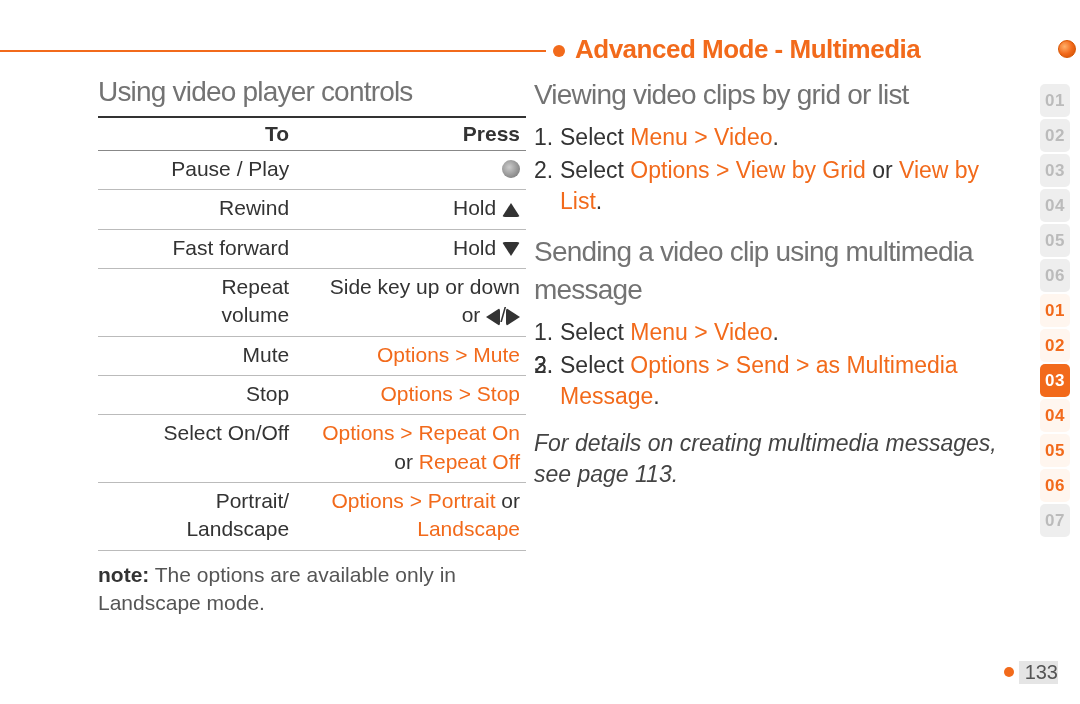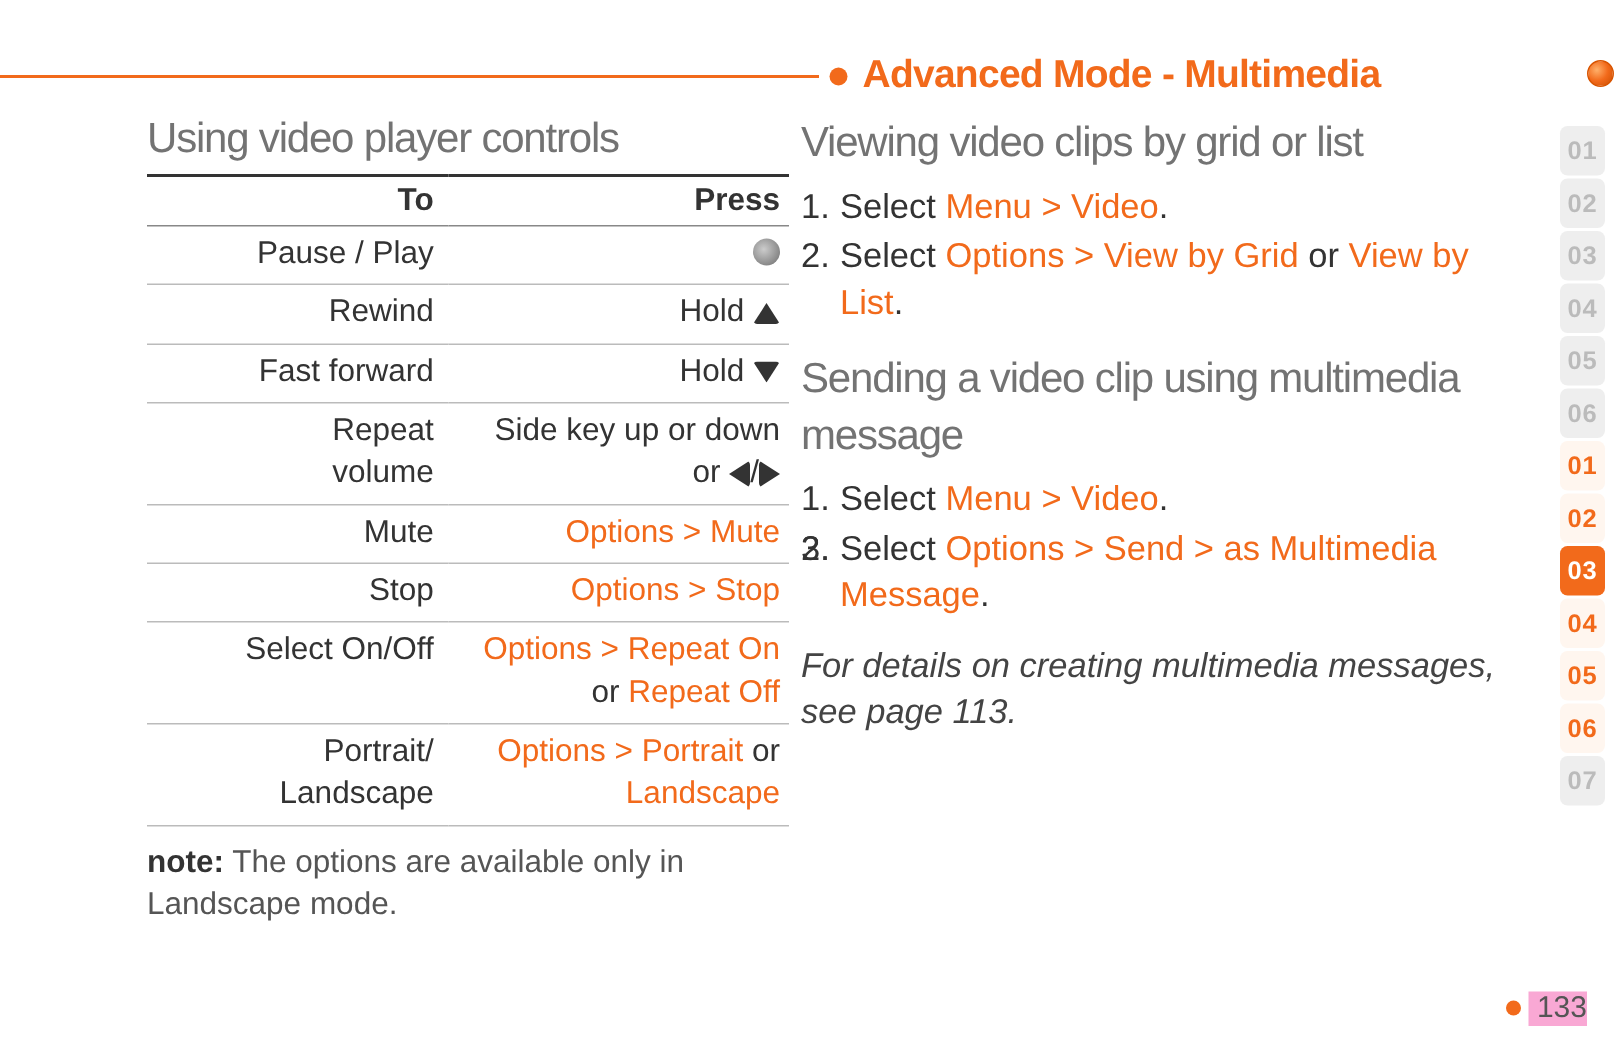--- a/index.html
+++ b/index.html
@@ -145,21 +145,21 @@
       width: 10px; height: 10px;
       border-radius: 50%;
       background: #f26a1b;
     }
     .footer-num {
       position: absolute;
       right: 22px;
       bottom: 20px;
       font-size: 20px;
       color: #555;
-      background: #f9a8d4;
+      background: #e5e5e5;
       padding-left: 6px;
     }
   </style>
 </head>
 <body>
 
 <div class="hr-top" style="width:546px;"></div>
 <div class="hr-bullet"></div>
 <div class="hr-title">Advanced Mode - Multimedia</div>
 <div class="hr-right-dot"></div>

